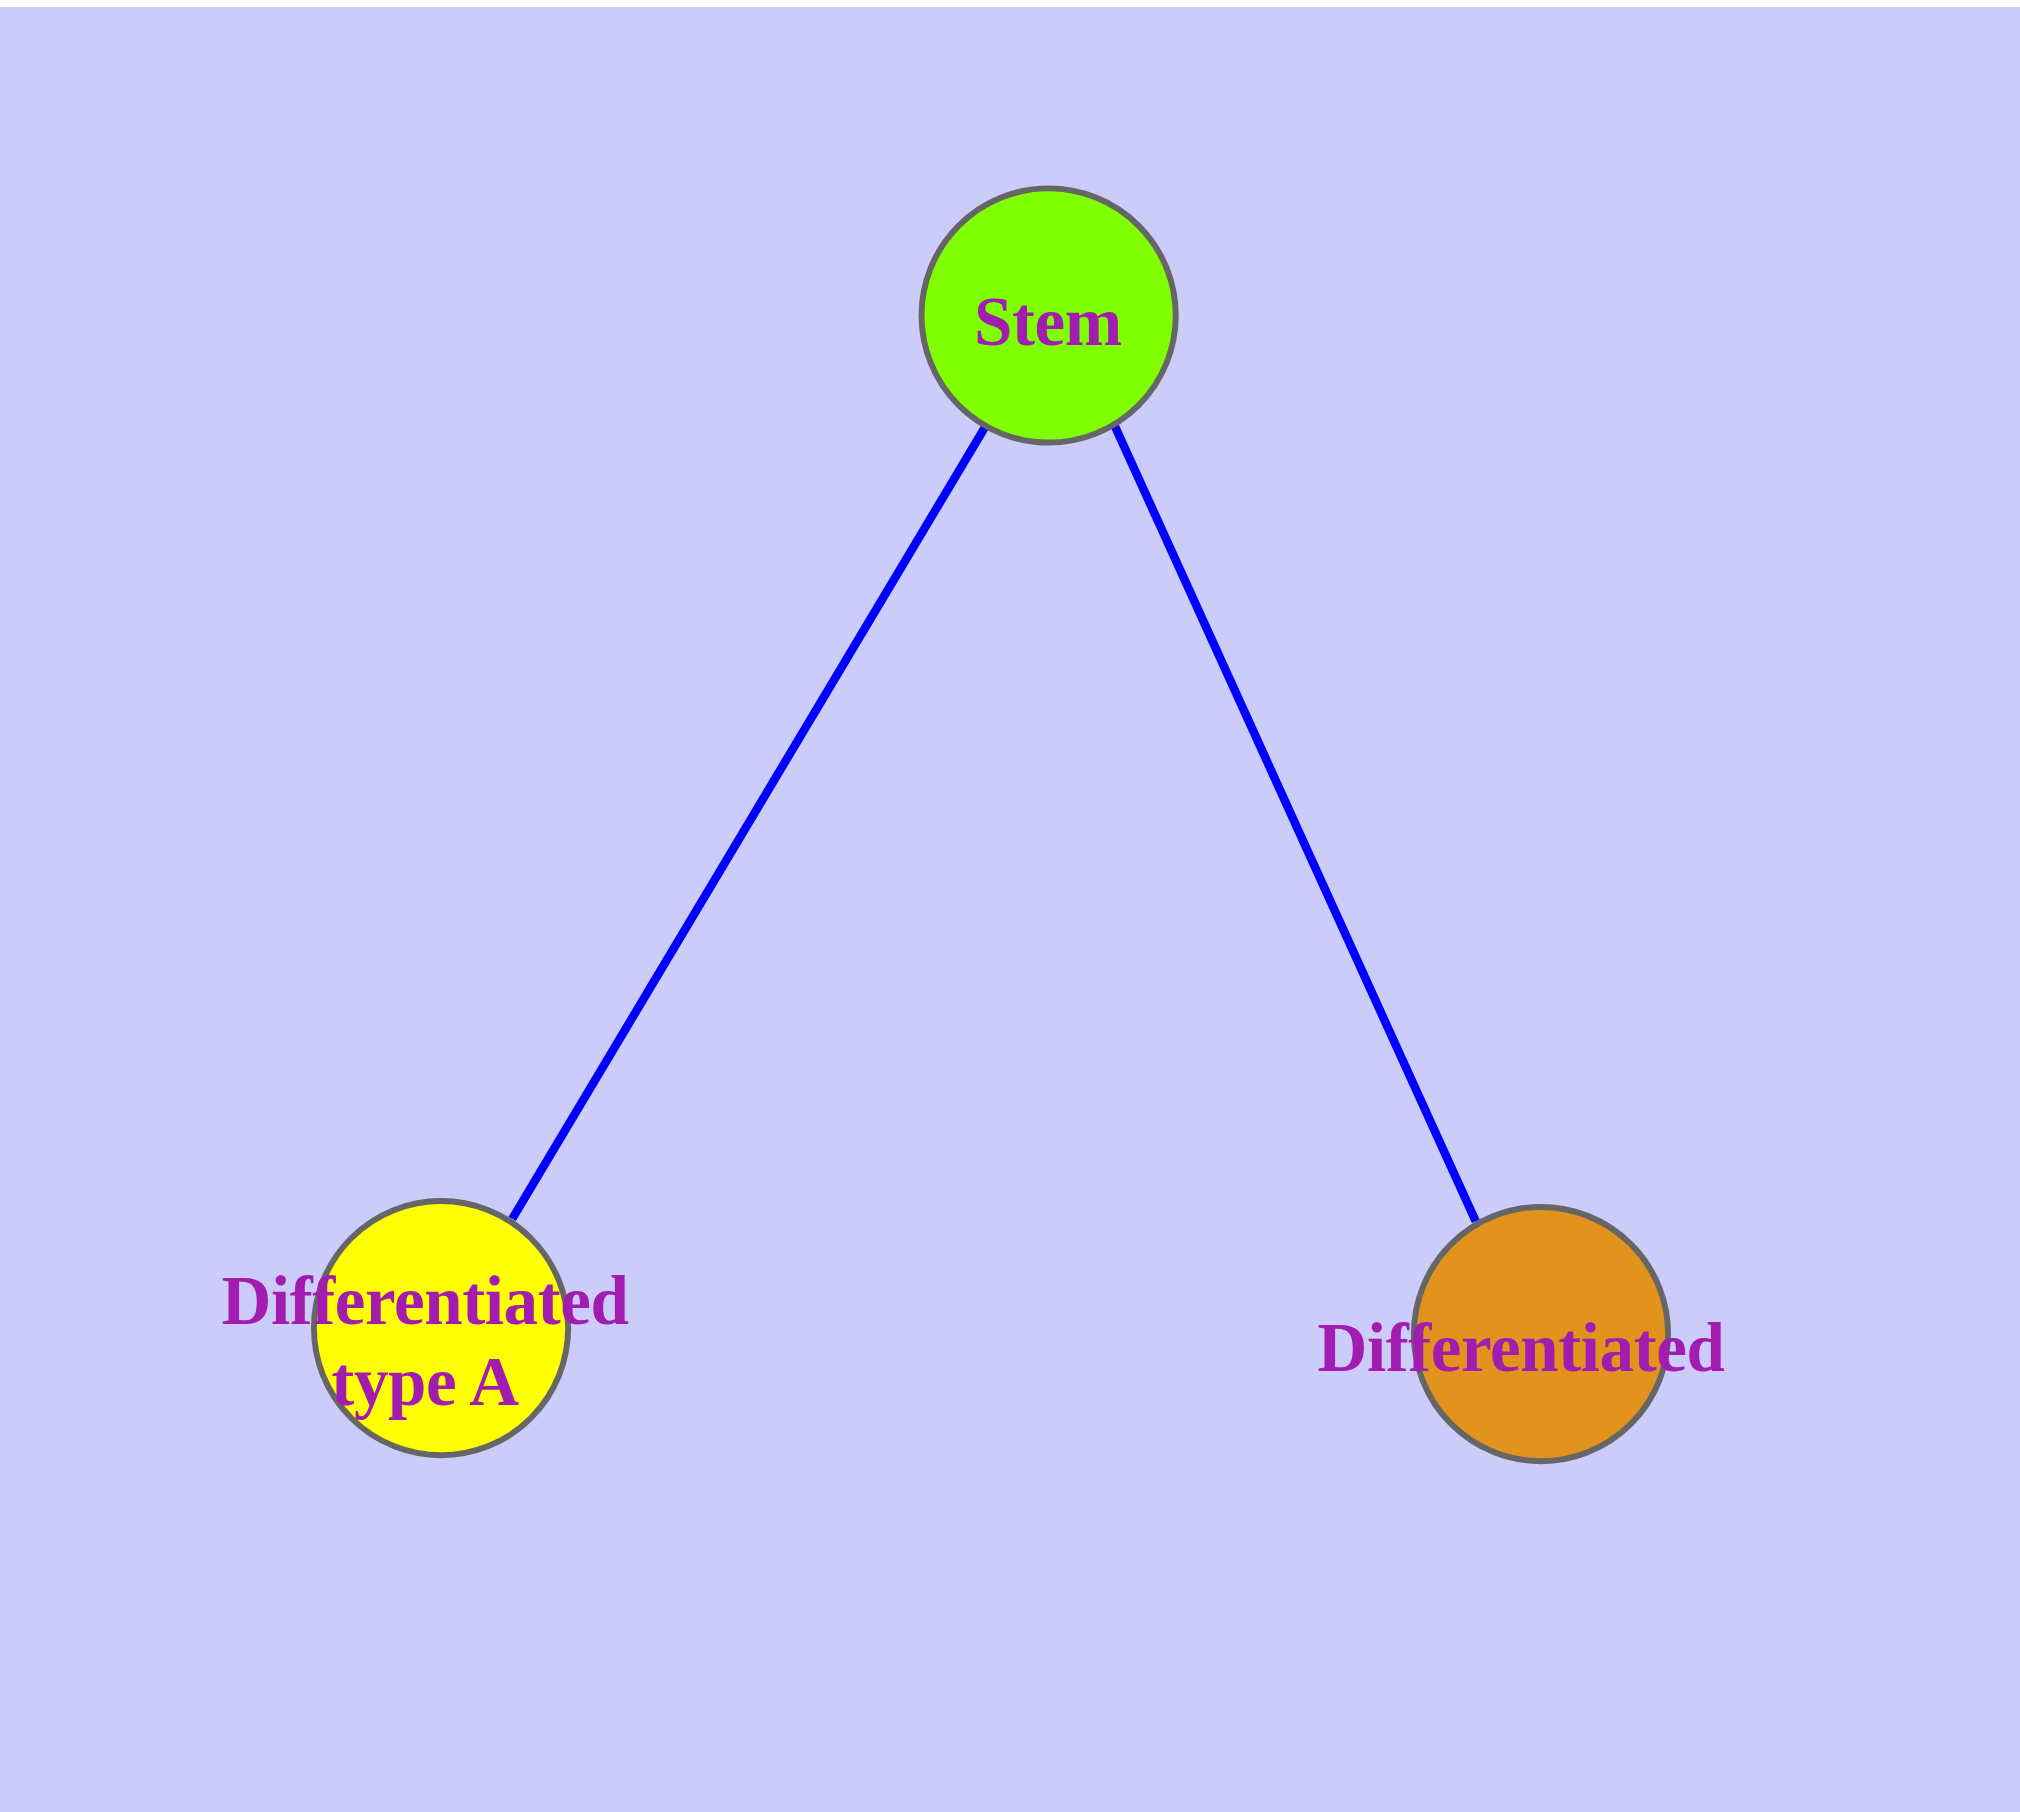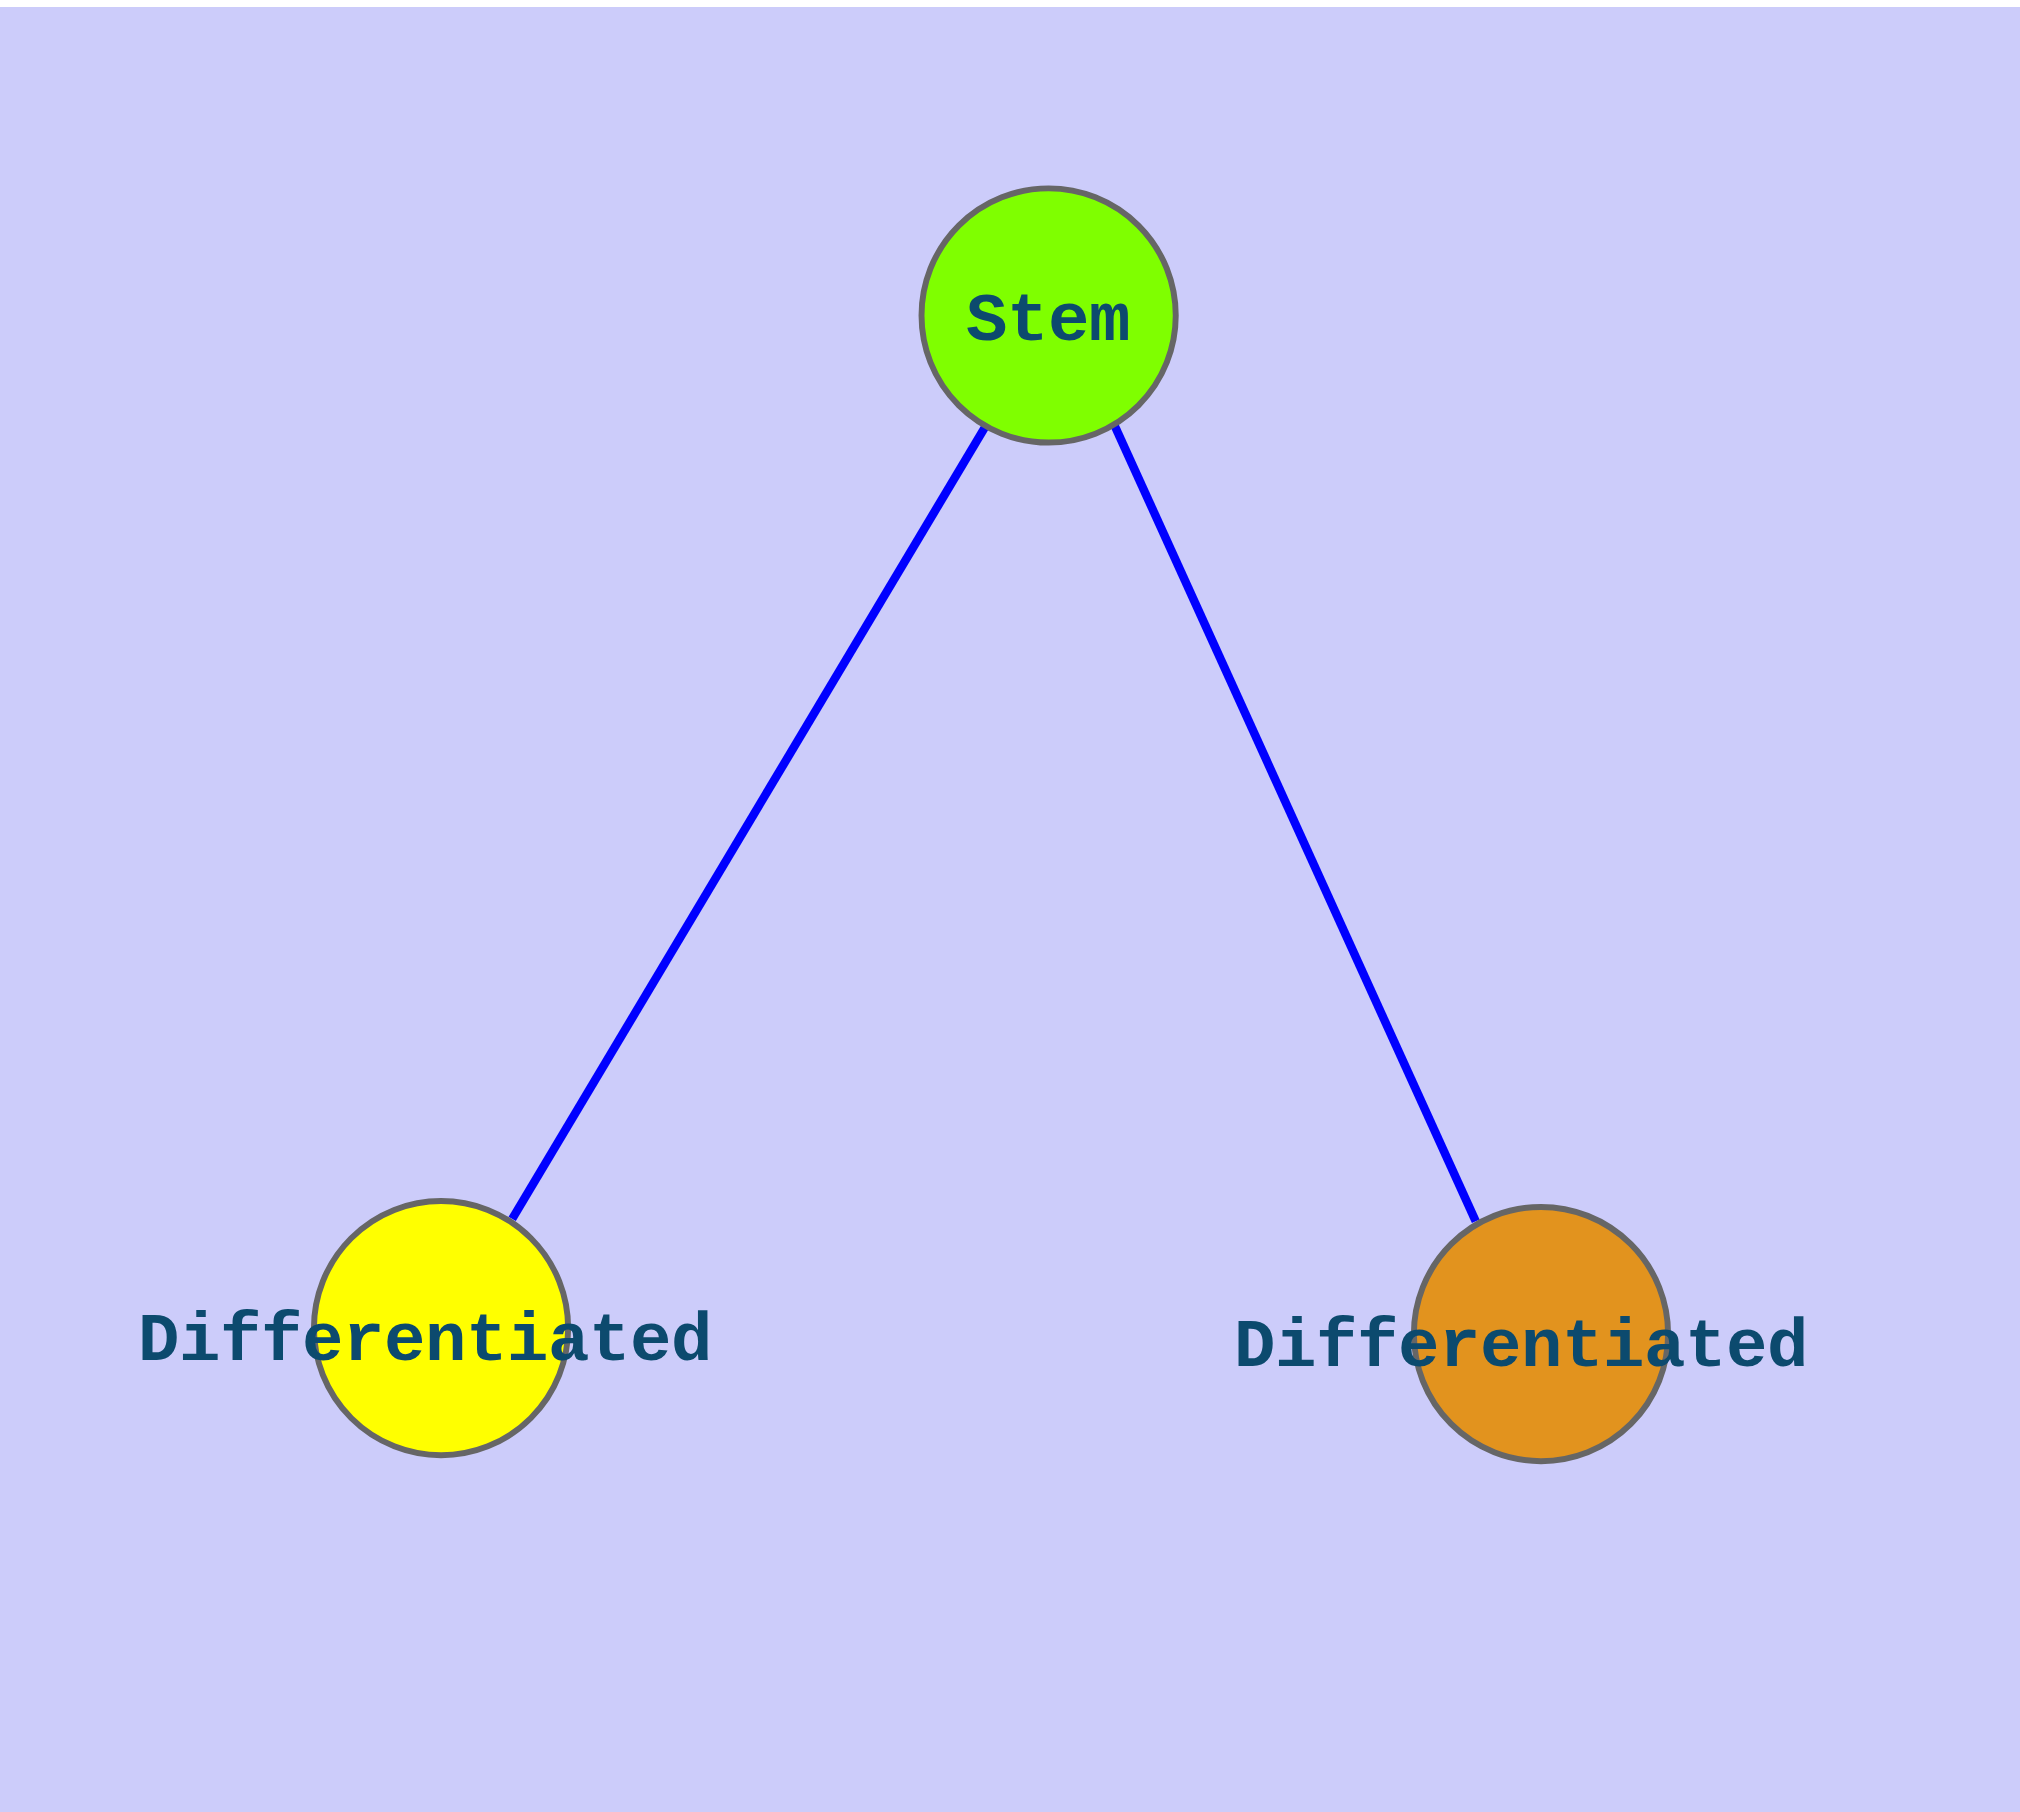--- a/index.html
+++ b/index.html
@@ -37,25 +37,25 @@
     stroke-linecap: butt;
     fill: none;
   }
   .node-circle {
     stroke: #666666;
     stroke-width: 7;
   }
   .node-label {
     position: absolute;
     text-align: center;
-    font-family: Liberation Mono, monospace;
+    font-family: Liberation Serif, serif;
     font-weight: bold;
     font-size: 69px;
     line-height: 81px;
-    color: #0c4a6e;
+    color: #a21caf;
     white-space: nowrap;
     transform: translate(-50%, -50%);
     pointer-events: none;
     letter-spacing: -0.4px;
   }
 </style>
 </head>
 <body>
 
 <div id="canvas">
@@ -72,20 +72,21 @@
         <circle class="node-circle" cx="1818" cy="1566" r="150" fill="#e2931e"></circle>
       </g>
     </svg>
 
     <div class="node-label" style="left:1048px; top:315px;">
       <div>Stem</div>
     </div>
 
     <div class="node-label" style="left:425px; top:1335px;">
       <div>Differentiated</div>
+      <div>type A</div>
     </div>
 
     <div class="node-label" style="left:1521px; top:1341px;">
       <div>Differentiated</div>
     </div>
 
   </div>
 </div>
 
 

